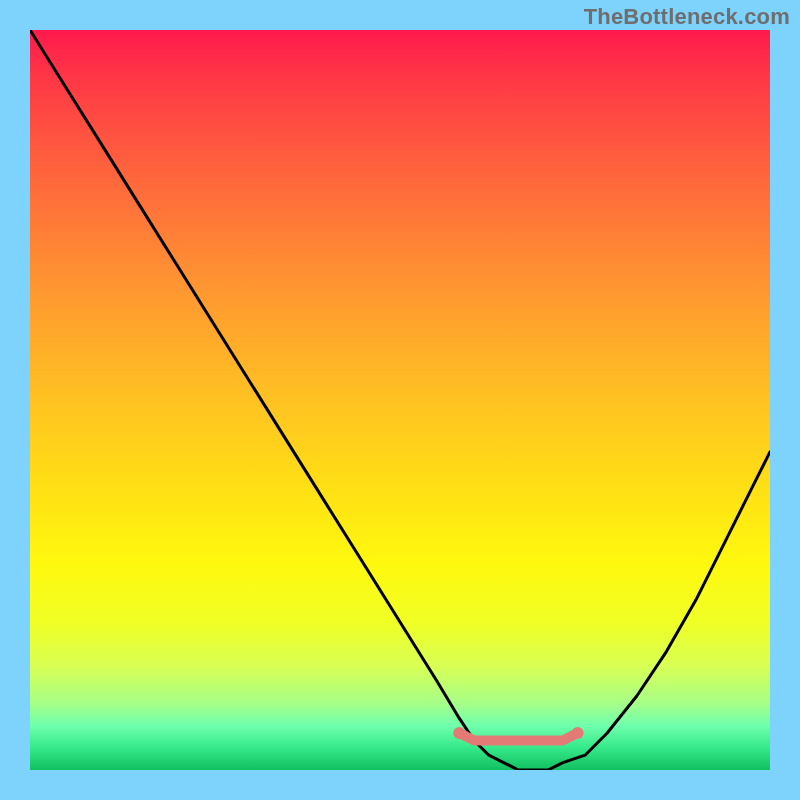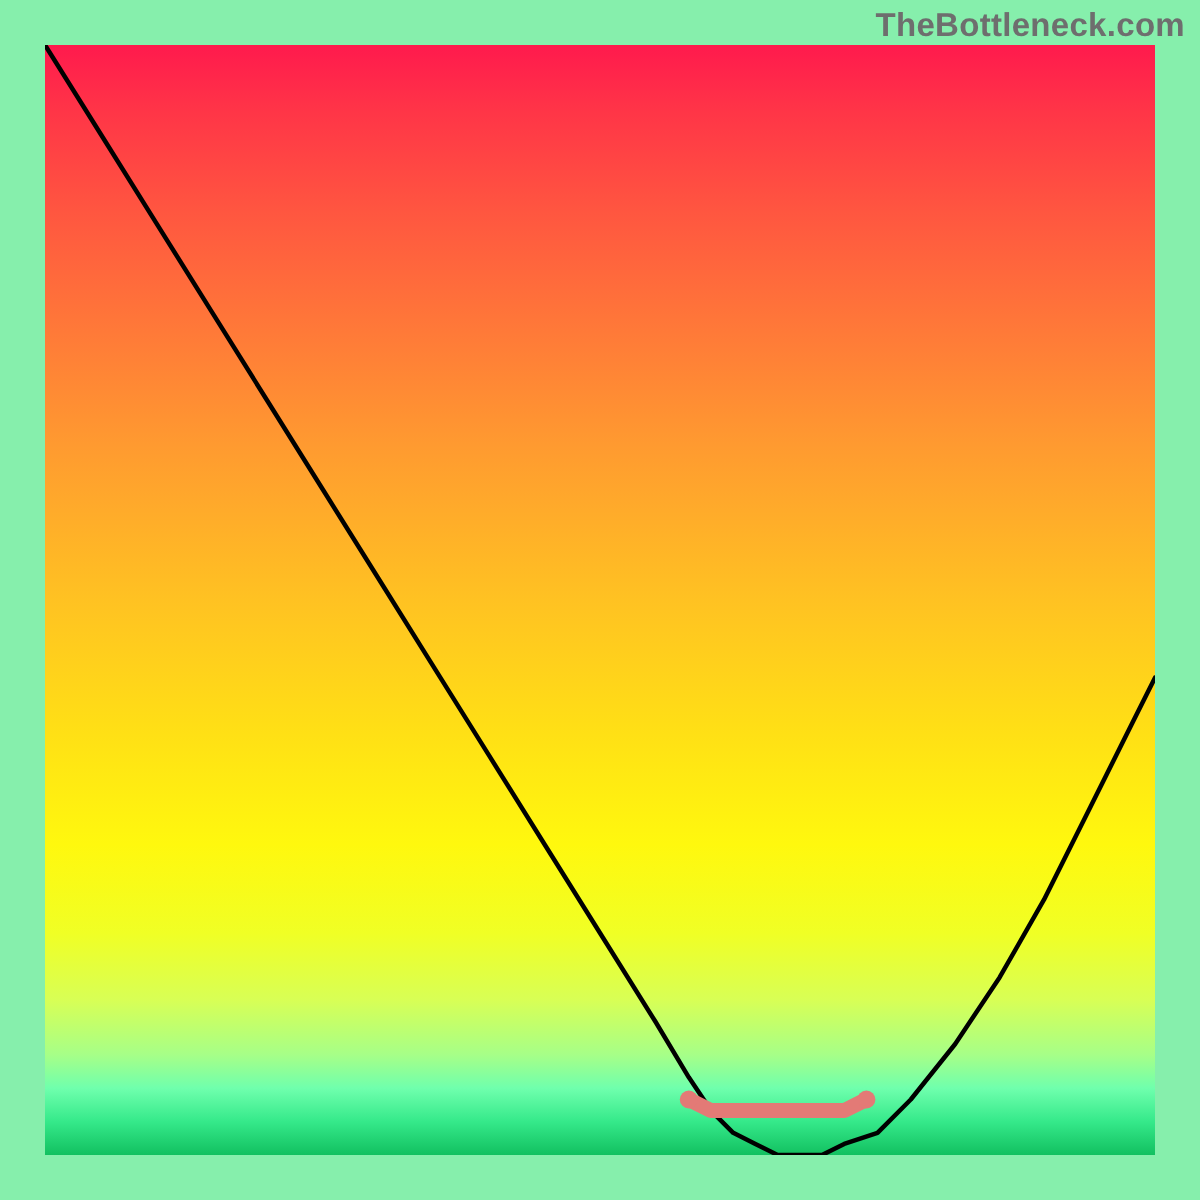--- a/index.html
+++ b/index.html
@@ -8,21 +8,21 @@
     width: 800px;
     height: 800px;
     background: #000;
     overflow: hidden;
     font-family: Arial, Helvetica, sans-serif;
   }
   .frame {
     position: relative;
     width: 800px;
     height: 800px;
-    background: #86efac;
+    background: #7dd3fc;
   }
   .plot-area {
     position: absolute;
     left: 30px;
     top: 30px;
     width: 740px;
     height: 740px;
     
     background: linear-gradient(
       to bottom,

